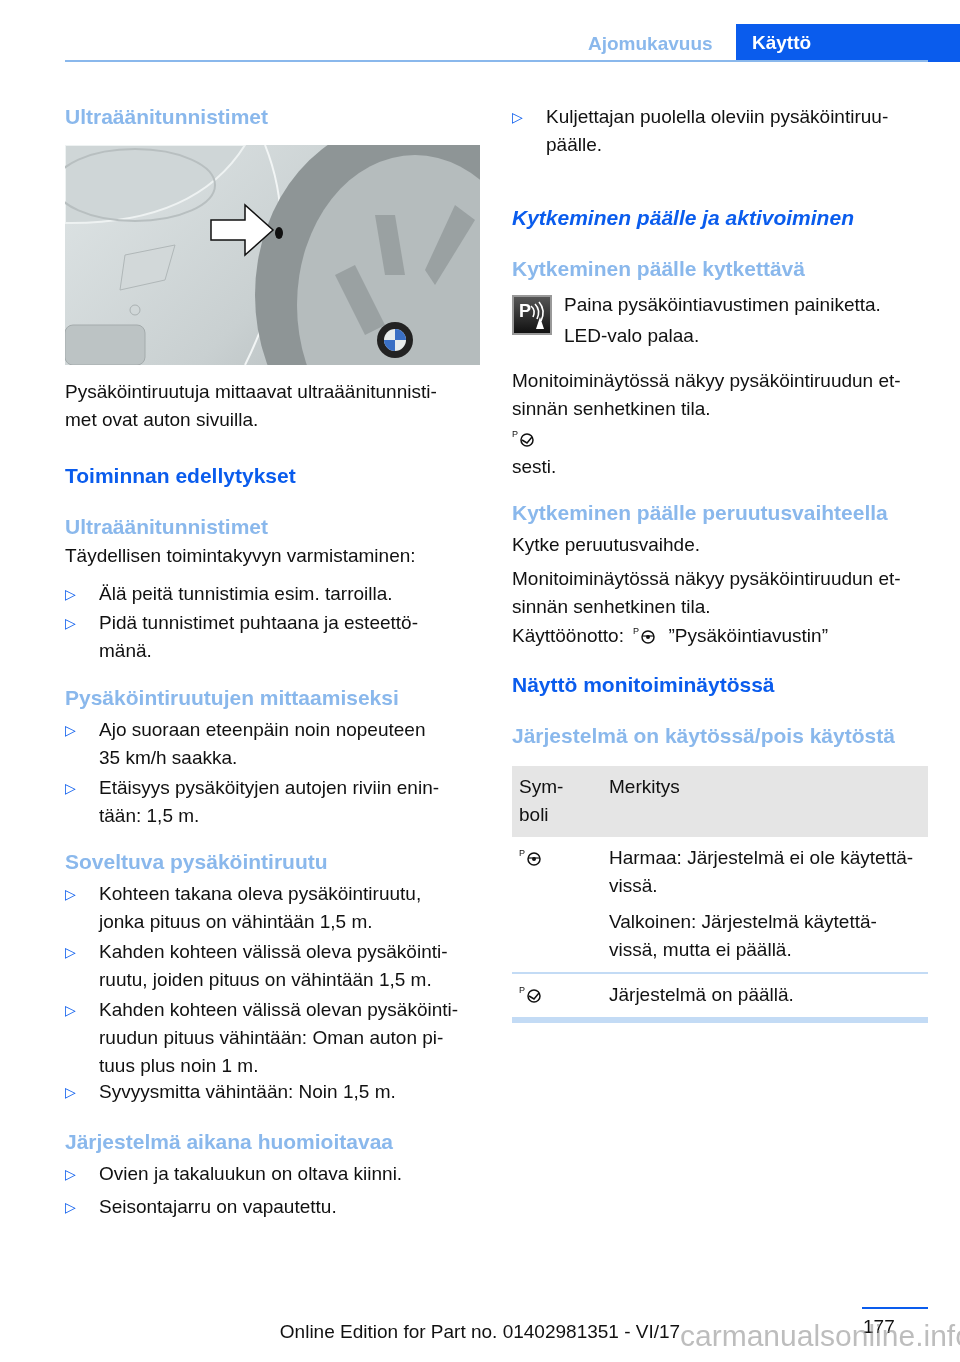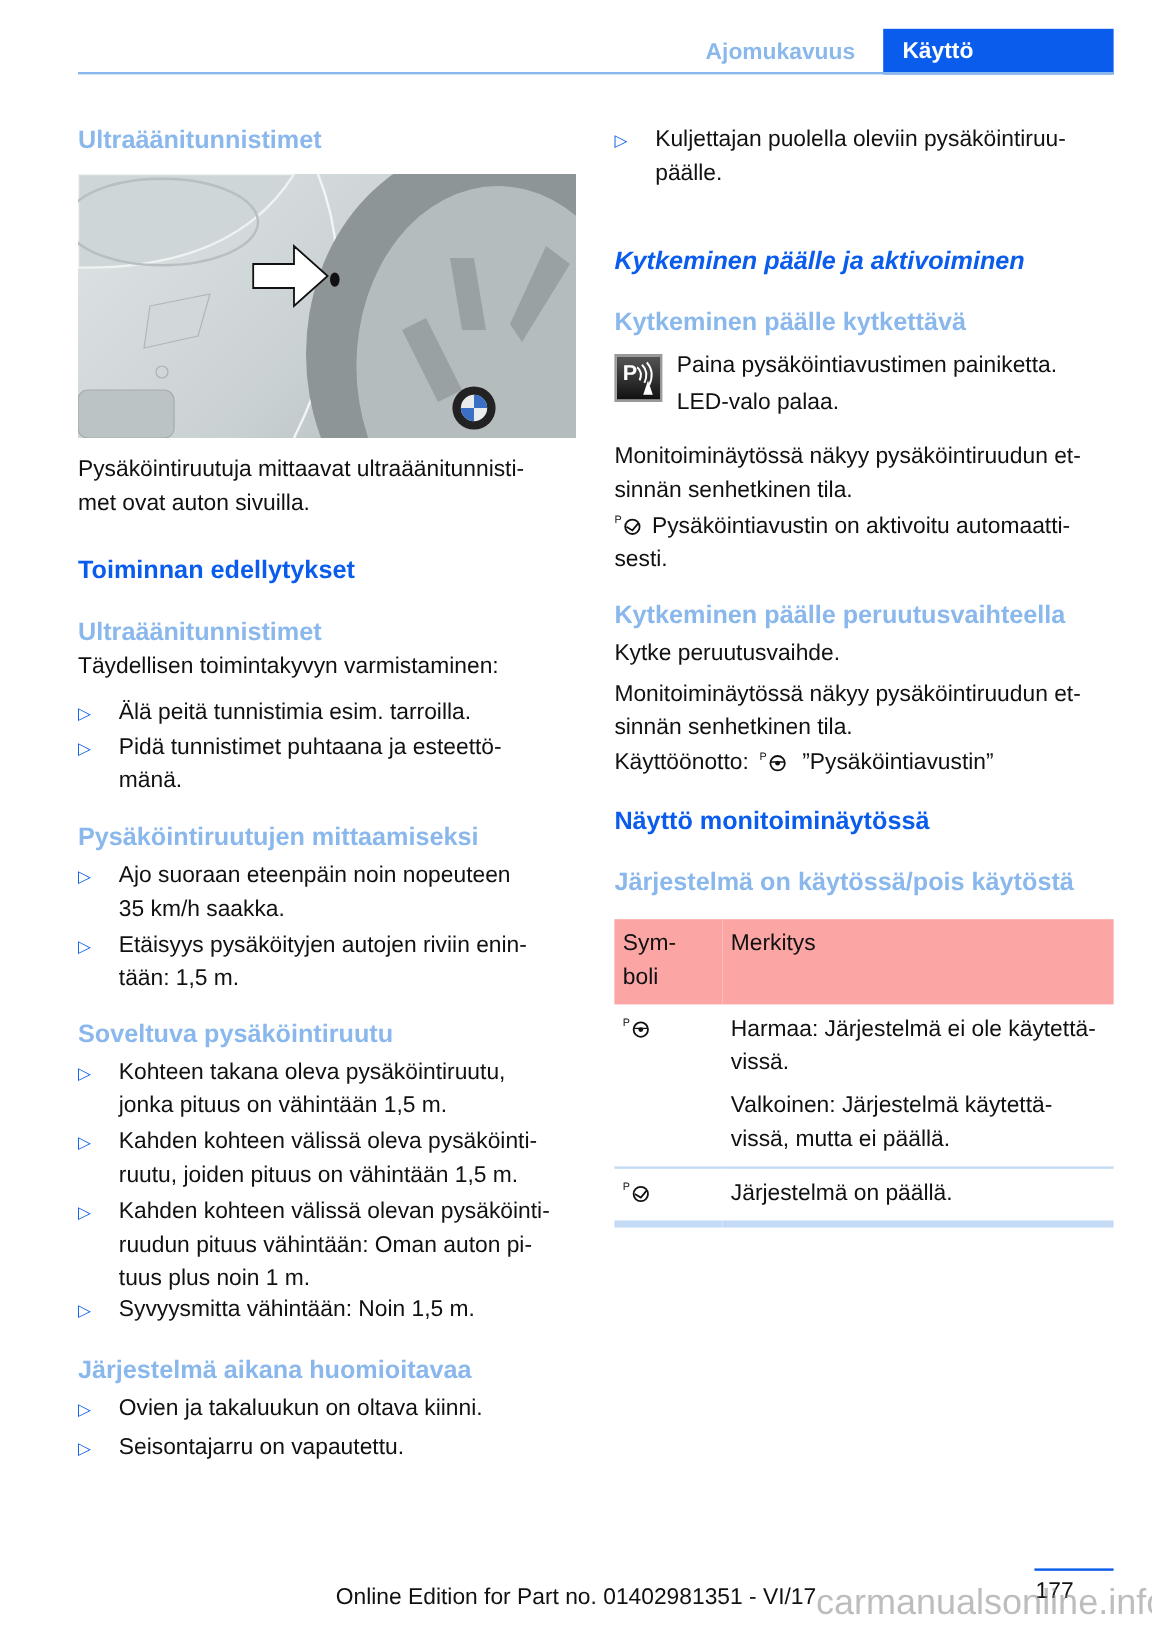--- a/index.html
+++ b/index.html
@@ -1,37 +1,37 @@
 <!DOCTYPE html>
 <html><head>
 <meta charset="utf-8">
 <style>
   * { box-sizing: border-box; margin: 0; padding: 0; }
   html, body { width: 960px; height: 1362px; background: #ffffff; overflow: hidden; }
   body { position: relative; font-family: "Liberation Sans", sans-serif; color: #111; font-size: 19px; line-height: 28px; }
 
   .hdr-line { position: absolute; left: 65px; top: 60px; width: 863px; height: 2px; background: #8ab8ec; }
   .hdr-tab-prev { position: absolute; left: 588px; top: 28px; height: 32px; line-height: 32px; font-weight: bold; font-size: 19px; color: #8ab8ec; }
-  .hdr-tab-cur { position: absolute; left: 736px; top: 24px; width: 192px; height: 38px; background: #0a5ced; color: #fff; font-weight: bold; font-size: 19px; line-height: 38px; padding-left: 16px; }
+  .hdr-tab-cur { position: absolute; left: 736px; top: 24px; width: 224px; height: 38px; background: #0a5ced; color: #fff; font-weight: bold; font-size: 19px; line-height: 38px; padding-left: 16px; }
 
   .h-light { color: #8ab8ec; font-weight: bold; font-size: 21px; line-height: 28px; position: absolute; }
   .h-dark { color: #0a5ced; font-weight: bold; font-size: 21px; line-height: 28px; position: absolute; }
   .p { position: absolute; }
   .bullet { position: absolute; padding-left: 34px; }
   .bullet .mark { position: absolute; left: 0; top: 0; color: #0a5ced; font-size: 14px; }
 
   .figure { position: absolute; left: 65px; top: 145px; width: 415px; height: 220px; background: linear-gradient(135deg,#dfe5e6 0%,#c9d0d1 55%,#a9b0b2 100%); overflow: hidden; }
 
   .btn-icon { position: absolute; left: 512px; top: 295px; width: 40px; height: 40px; background: linear-gradient(180deg,#555 0%,#111 100%); border: 2px solid #999; }
   .btn-icon span { position: absolute; left: 5px; top: 4px; color: #fff; font-weight: bold; font-size: 18px; line-height: 20px; }
 
   .mini-icon { display: inline-block; width: 26px; height: 20px; vertical-align: -3px; position: relative; }
 
   table.sym { position: absolute; left: 512px; top: 766px; width: 416px; border-collapse: collapse; }
-  table.sym th { background: #fca5a5; text-align: left; font-weight: normal; vertical-align: top; padding: 7px 7px 8px 7px; font-size: 19px; line-height: 28px; }
+  table.sym th { background: #e5e5e5; text-align: left; font-weight: normal; vertical-align: top; padding: 7px 7px 8px 7px; font-size: 19px; line-height: 28px; }
   table.sym td { vertical-align: top; padding: 7px 7px 8px 7px; border-bottom: 2px solid #c3dbf5; }
   table.sym tr.last td { border-bottom: 6px solid #c3dbf5; }
   table.sym .c1 { width: 90px; }
   table.sym td p + p { margin-top: 8px; }
 
   .footer { position: absolute; left: 0; top: 1318px; width: 960px; text-align: center; font-size: 19px; color: #111; }
   .pagenum-line { position: absolute; left: 862px; top: 1307px; width: 66px; height: 2px; background: #0a5ced; }
   .pagenum { position: absolute; left: 863px; top: 1313px; font-size: 19px; color: #111; }
   .watermark { position: absolute; left: 680px; top: 1322px; font-size: 30px; color: #888; opacity: 0.55; }
 </style>
@@ -165,21 +165,20 @@
 
 <div class="p" style="left:512px; top:425px; width:416px;">
   <div>
     <span class="mini-icon">
       <svg width="26" height="20" viewBox="0 0 26 20">
           <text x="0" y="9" font-size="9" font-family="Liberation Sans, sans-serif" fill="#111">P</text>
           <circle cx="15" cy="12" r="6" fill="none" stroke="#111" stroke-width="1.5"></circle>
           <path d="M10,12 L15,15 L20,9" fill="none" stroke="#111" stroke-width="1.5"></path>
         </svg>
     </span>
-    <span>Pysäköintiavustin on aktivoitu automaatti-</span>
   </div>
   <div>sesti.</div>
 </div>
 
 <div class="h-light" style="left:512px; top:499px;">Kytkeminen päälle peruutusvaihteella</div>
 <div class="p" style="left:512px; top:531px;">Kytke peruutusvaihde.</div>
 <div class="p" style="left:512px; top:565px; width:416px;">
   <div>Monitoiminäytössä näkyy pysäköintiruudun et-</div>
   <div>sinnän senhetkinen tila.</div>
 </div>

